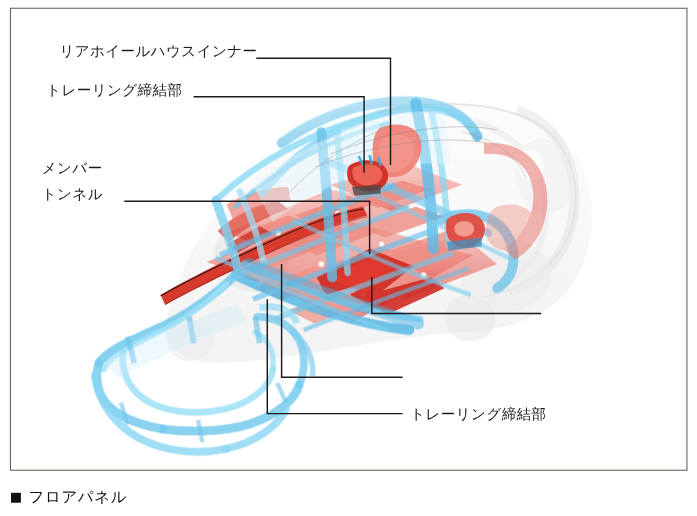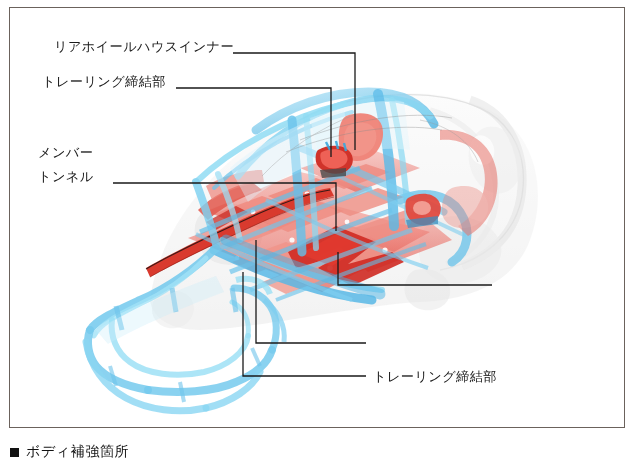--- a/index.html
+++ b/index.html
@@ -275,16 +275,16 @@
   <div class="lbl" style="left:38px;top:145px;">メンバー</div>
 
   <div class="lbl" style="left:38px;top:169px;">トンネル</div>
 
 
 
   <div class="lbl" style="left:373px;top:369px;">トレーリング締結部</div>
 
   <div class="caption">
     <span class="bullet"></span>
-    <span>ボディ補強箇所</span>
+    <span>フロアパネル</span>
   </div>
 
 </div>
 
 </body></html>

